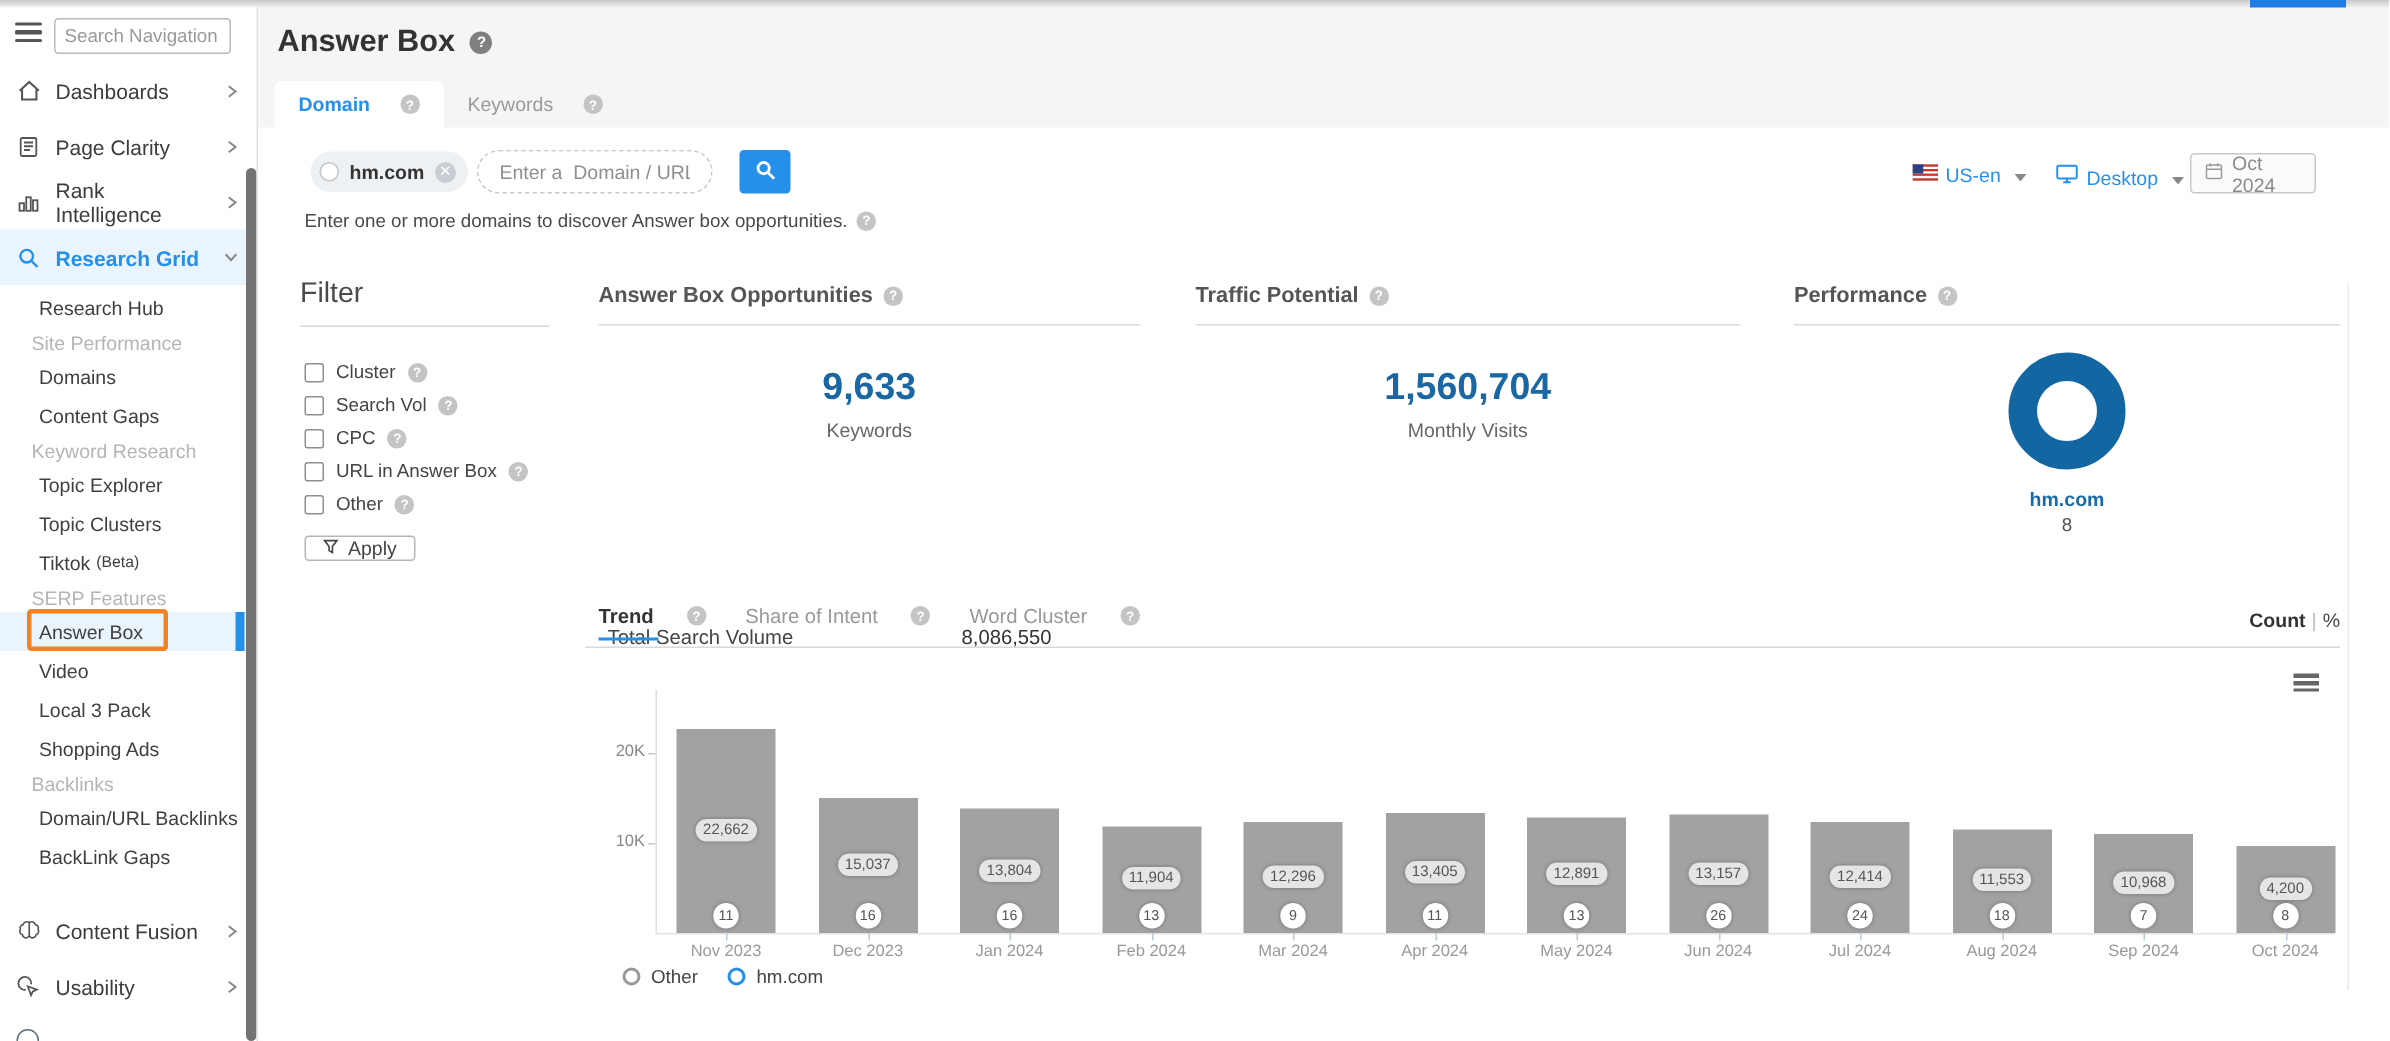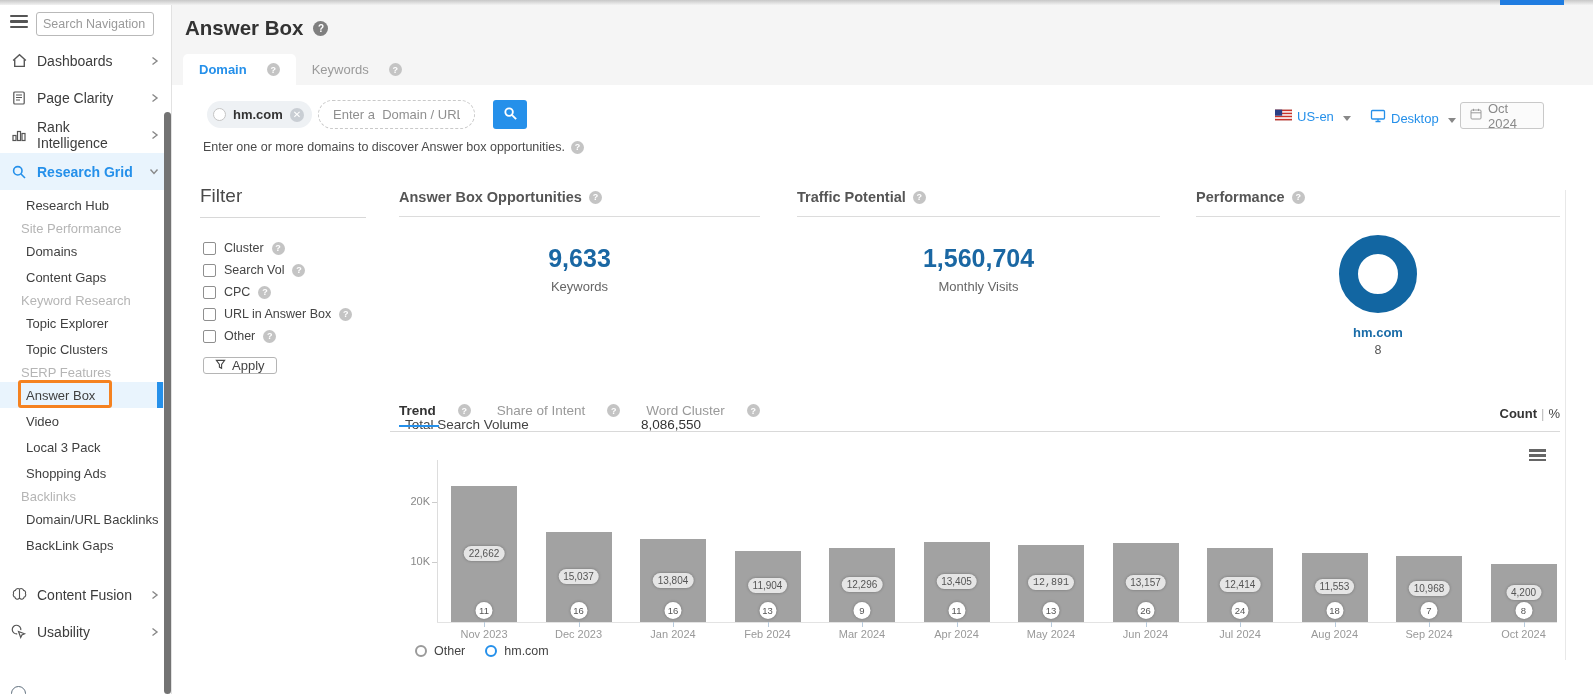--- a/index.html
+++ b/index.html
@@ -223,20 +223,24 @@
           <span>Content Gaps</span>
         </div>
         <div class="sub-section">
           <span>Keyword Research</span>
         </div>
         <div class="sub-item">
           <span>Topic Explorer</span>
         </div>
         <div class="sub-item">
           <span>Topic Clusters</span>
+        </div>
+        <div class="sub-item">
+          <span>Tiktok</span>
+          <span class="sub-suffix">(Beta)</span>
         </div>
         <div class="sub-section">
           <span>SERP Features</span>
         </div>
         <div class="sub-item selected">
           <span>Answer Box</span>
           <div class="orange-box"></div>
         </div>
         <div class="sub-item">
           <span>Video</span>
@@ -513,21 +517,21 @@
           <div class="bar-pill" style="left: 472px; top: 132.112px;">12,296</div>
           <div class="bar-bubble" style="left: 472px; top: 157px;">9</div>
           <div class="xtick" style="left: 472px;"></div>
           <div class="month-label" style="left: 472px;">Mar 2024</div>
           <div class="bar" style="left: 533.5px; top: 96.57px; height: 80.43px; background: rgb(162, 162, 162);"></div>
           <div class="bar-pill" style="left: 566.5px; top: 128.785px;">13,405</div>
           <div class="bar-bubble" style="left: 566.5px; top: 157px;">11</div>
           <div class="xtick" style="left: 566.5px;"></div>
           <div class="month-label" style="left: 566.5px;">Apr 2024</div>
           <div class="bar" style="left: 628px; top: 99.654px; height: 77.346px; background: rgb(162, 162, 162);"></div>
-          <div class="bar-pill" style="left: 661px; top: 130.327px; font-family: Liberation Mono, monospace;">12,891</div>
+          <div class="bar-pill" style="left: 661px; top: 130.327px;">12,891</div>
           <div class="bar-bubble" style="left: 661px; top: 157px;">13</div>
           <div class="xtick" style="left: 661px;"></div>
           <div class="month-label" style="left: 661px;">May 2024</div>
           <div class="bar" style="left: 722.5px; top: 98.058px; height: 78.942px; background: rgb(162, 162, 162);"></div>
           <div class="bar-pill" style="left: 755.5px; top: 129.529px;">13,157</div>
           <div class="bar-bubble" style="left: 755.5px; top: 157px;">26</div>
           <div class="xtick" style="left: 755.5px;"></div>
           <div class="month-label" style="left: 755.5px;">Jun 2024</div>
           <div class="bar" style="left: 817px; top: 102.516px; height: 74.484px; background: rgb(162, 162, 162);"></div>
           <div class="bar-pill" style="left: 850px; top: 131.758px;">12,414</div>

